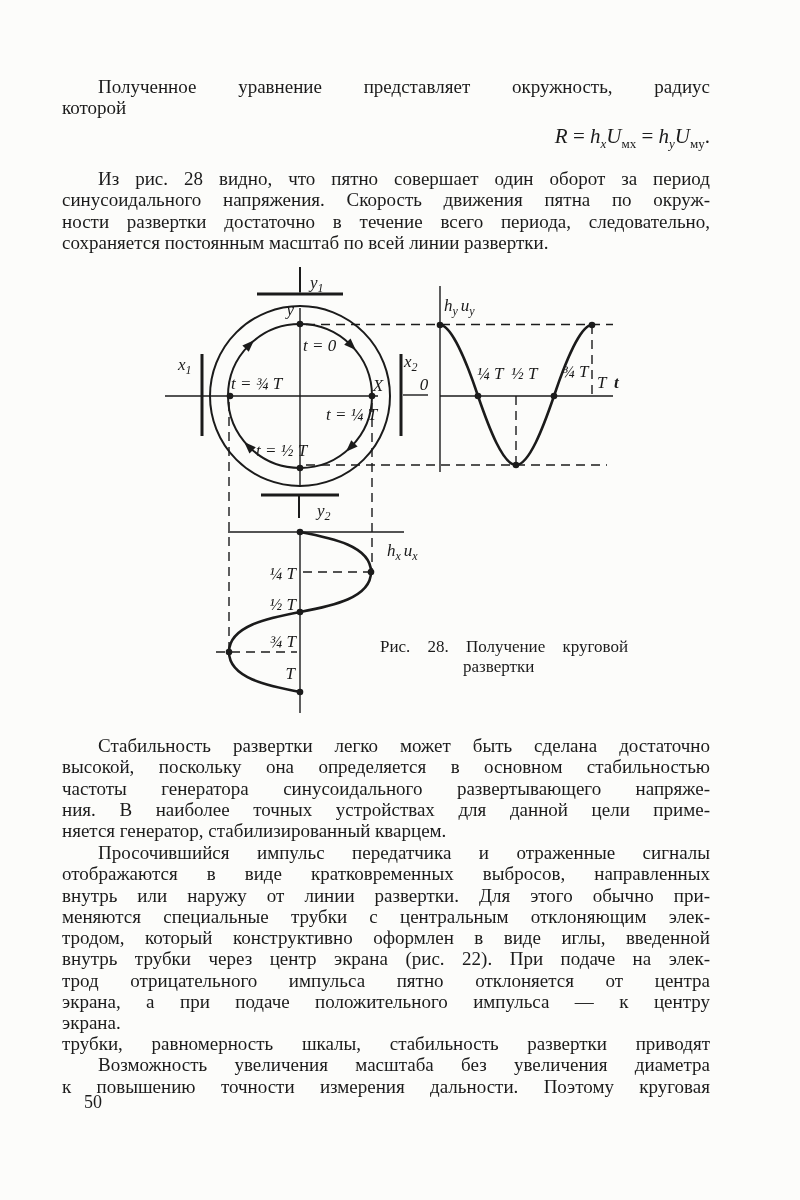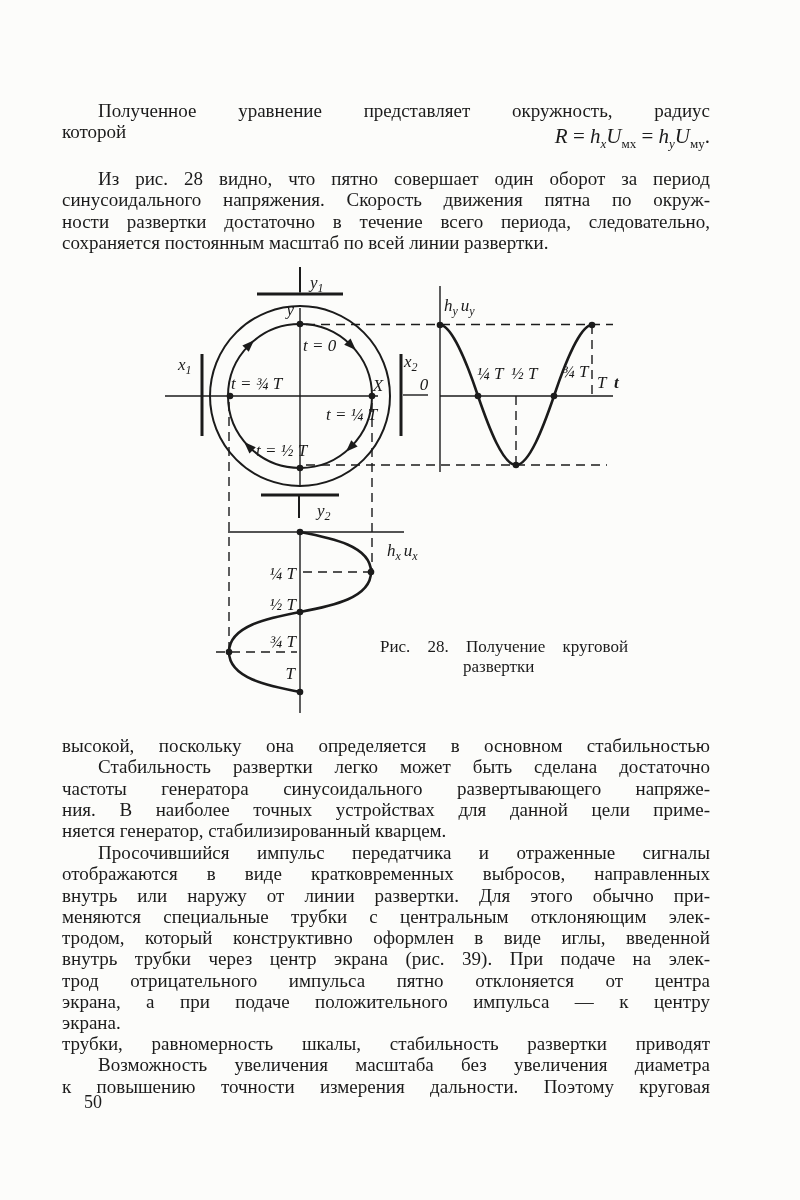--- a/index.html
+++ b/index.html
@@ -120,21 +120,21 @@
     <text x="562" y="377">¾ T</text>
     <text x="597" y="388">T</text>
     <text x="614" y="388" class="bold">t</text>
 
     <text x="296" y="579" text-anchor="end">¼ T</text>
     <text x="296" y="610" text-anchor="end">½ T</text>
     <text x="296" y="647" text-anchor="end">¾ T</text>
     <text x="295" y="679" text-anchor="end">T</text>
   </svg>
 
-  <div class="para" style="top:100px">
+  <div class="para" style="top:76px">
     <div class="tline first">Полученное уравнение представляет окружность, радиус</div>
     <div class="tline last">которой</div>
   </div>
 
   <div class="formula" style="top:124px">
     <span>R</span>&nbsp;<span class="up">=</span>&nbsp;<span>h</span><sub>x</sub><span>U</span><sub class="up">мх</sub>&nbsp;<span class="up">=</span>&nbsp;<span>h</span><sub>y</sub><span>U</span><sub class="up">му</sub><span class="up">.</span>
   </div>
 
   <div class="para" style="top:168px">
     <div class="tline first">Из рис. 28 видно, что пятно совершает один оборот за период</div>
@@ -142,34 +142,34 @@
     <div class="tline">ности развертки достаточно в течение всего периода, следовательно,</div>
     <div class="tline last">сохраняется постоянным масштаб по всей линии развертки.</div>
   </div>
 
   <div class="caption">
     <div class="c1">Рис. 28. Получение круговой</div>
     <div class="c2">развертки</div>
   </div>
 
   <div class="para" style="top:735px">
+    <div class="tline first">Стабильность развертки легко может быть сделана достаточно</div>
     <div class="tline">высокой, поскольку она определяется в основном стабильностью</div>
-    <div class="tline first">Стабильность развертки легко может быть сделана достаточно</div>
     <div class="tline">частоты генератора синусоидального развертывающего напряже-</div>
     <div class="tline">ния. В наиболее точных устройствах для данной цели приме-</div>
     <div class="tline last">няется генератор, стабилизированный кварцем.</div>
   </div>
 
   <div class="para" style="top:842px">
     <div class="tline first">Просочившийся импульс передатчика и отраженные сигналы</div>
     <div class="tline">отображаются в виде кратковременных выбросов, направленных</div>
     <div class="tline">внутрь или наружу от линии развертки. Для этого обычно при-</div>
     <div class="tline">меняются специальные трубки с центральным отклоняющим элек-</div>
     <div class="tline">тродом, который конструктивно оформлен в виде иглы, введенной</div>
-    <div class="tline">внутрь трубки через центр экрана (рис. 39). При подаче на элек-</div>
+    <div class="tline">внутрь трубки через центр экрана (рис. 22). При подаче на элек-</div>
     <div class="tline">трод отрицательного импульса пятно отклоняется от центра</div>
     <div class="tline">экрана, а при подаче положительного импульса — к центру</div>
     <div class="tline last">экрана.</div>
   </div>
 
   <div class="para" style="top:1033px">
     <div class="tline">трубки, равномерность шкалы, стабильность развертки приводят</div>
     <div class="tline first">Возможность увеличения масштаба без увеличения диаметра</div>
     <div class="tline">к повышению точности измерения дальности. Поэтому круговая</div>
   </div>

